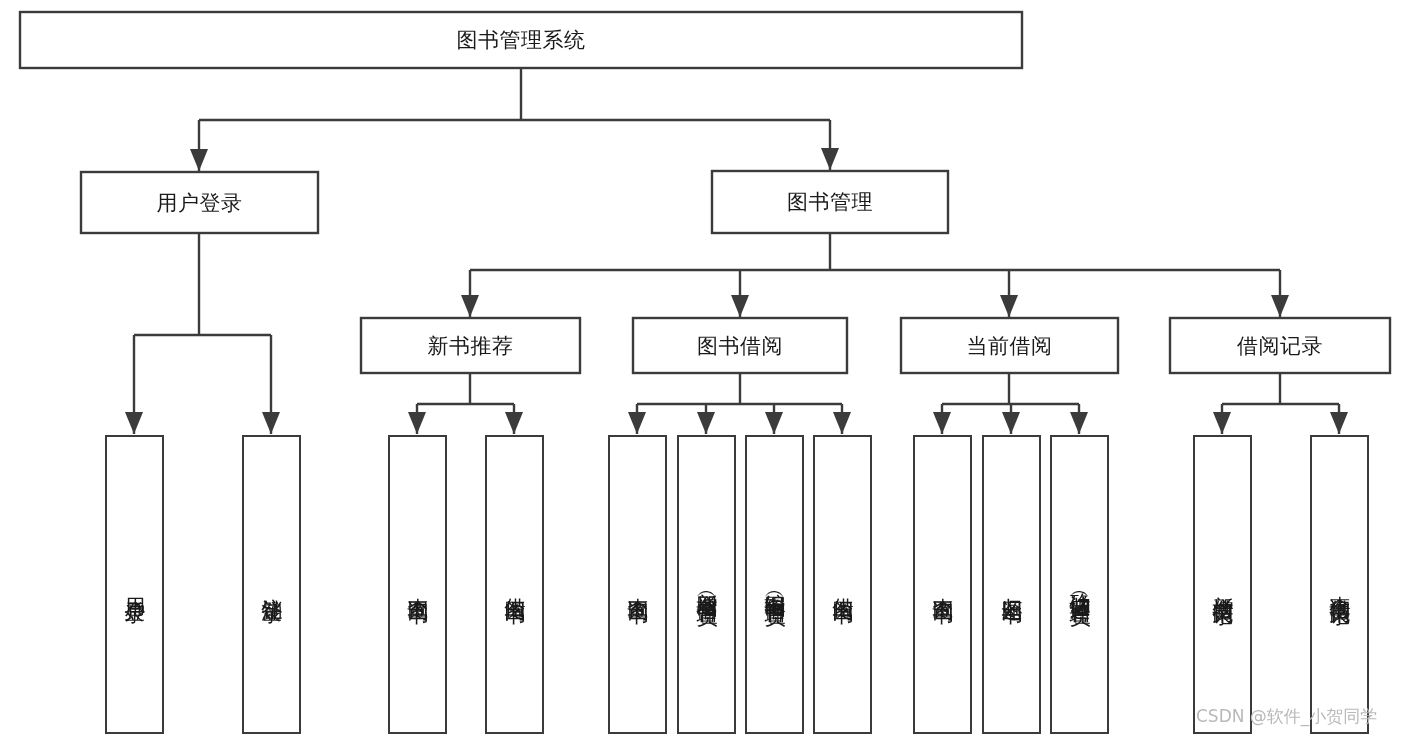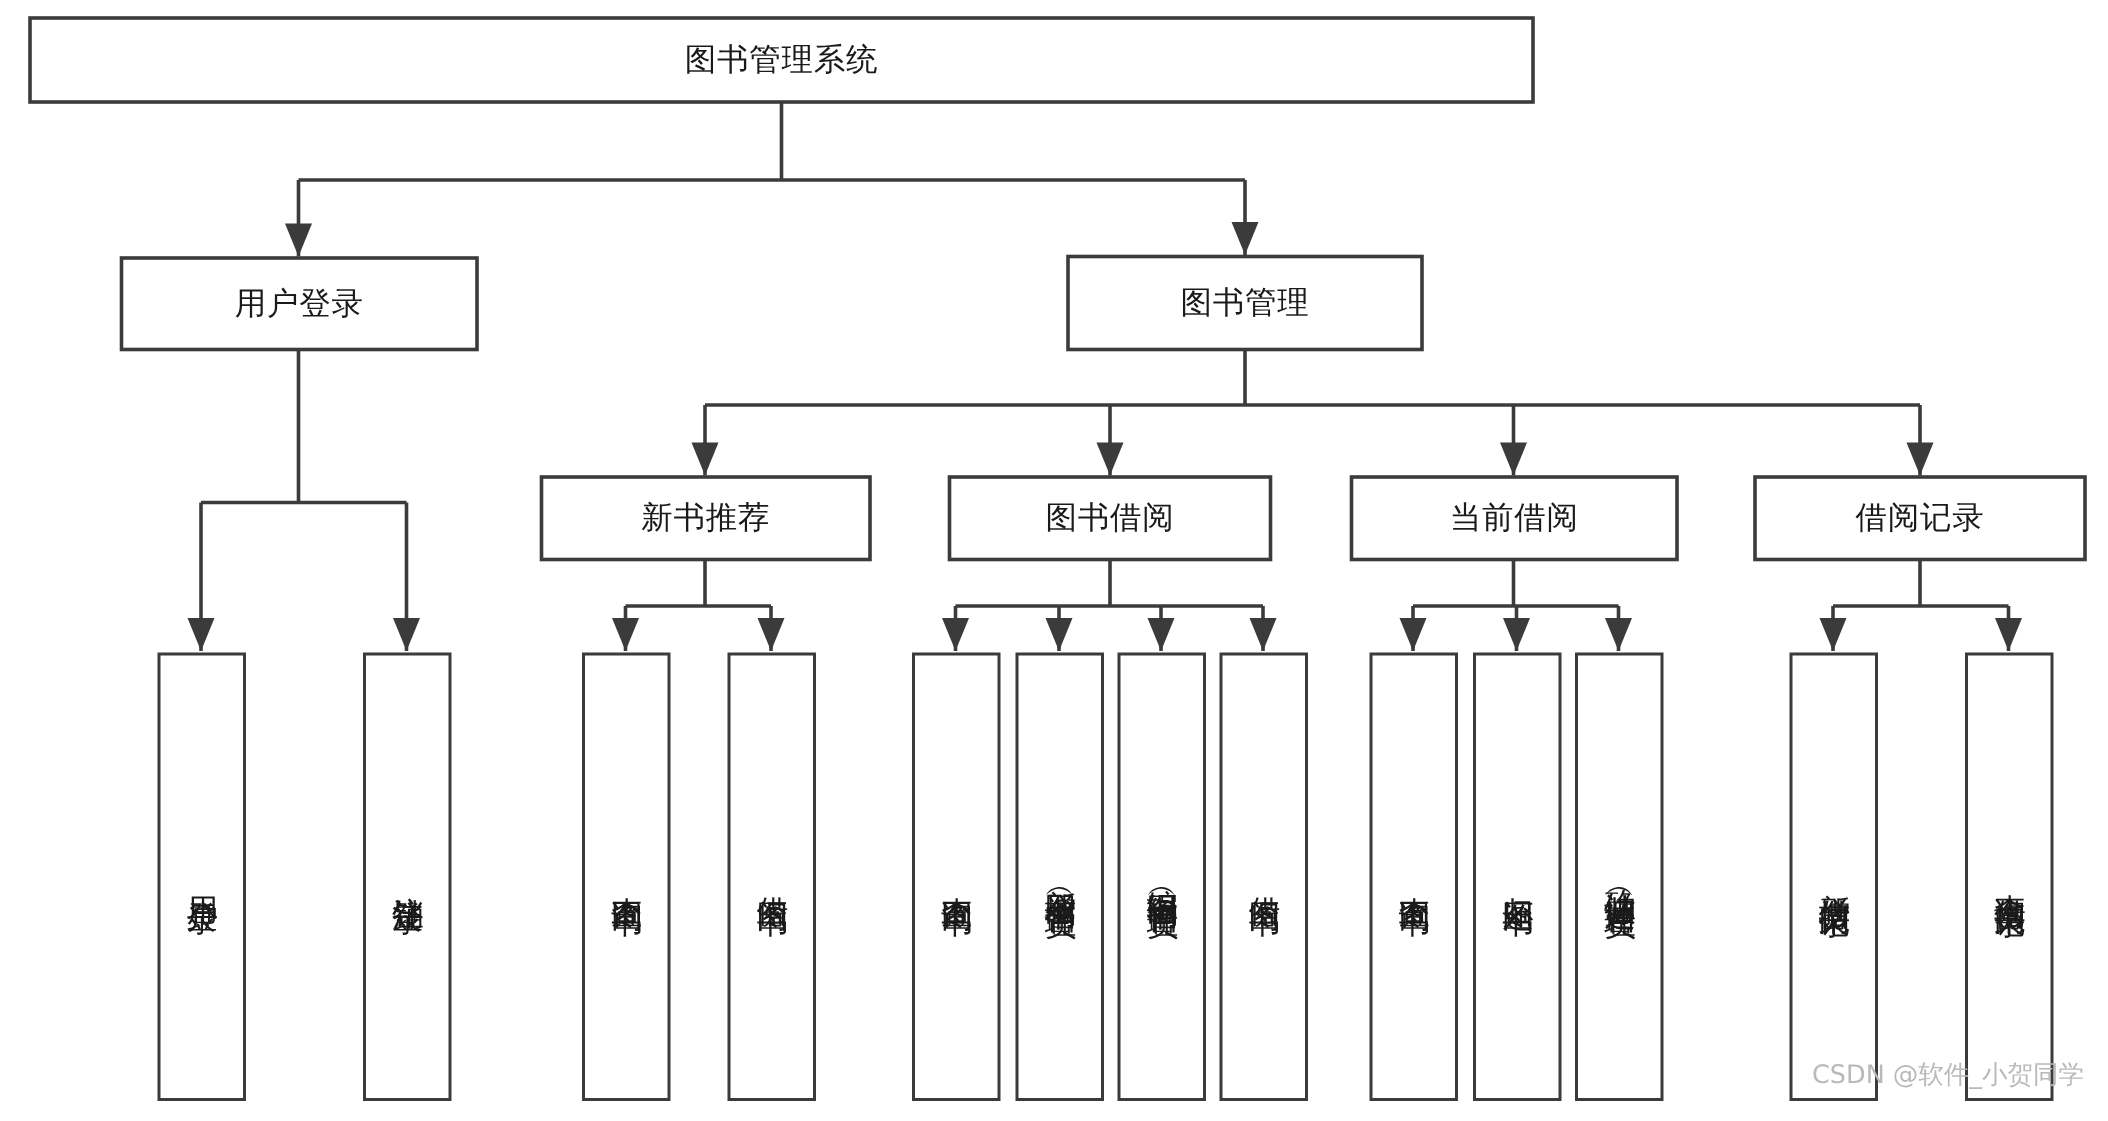--- a/index.html
+++ b/index.html
@@ -72,21 +72,20 @@
     white-space: nowrap;
     text-align: center;
   }
   .watermark {
     position: absolute;
     font-family: "DejaVu Sans", "Liberation Sans", sans-serif;
     font-size: 17px;
     color: #b9b9b9;
     white-space: nowrap;
     pointer-events: none;
-    padding-left: 12px;
   }
 </style>
 </head>
 <body>
 
 <div id="diagram-root">
 
   <svg class="diagram-canvas" viewBox="0 0 1405 747">
     <g id="connector-layer">
         <line x1="521" y1="68" x2="521" y2="120" class="connector"></line>

